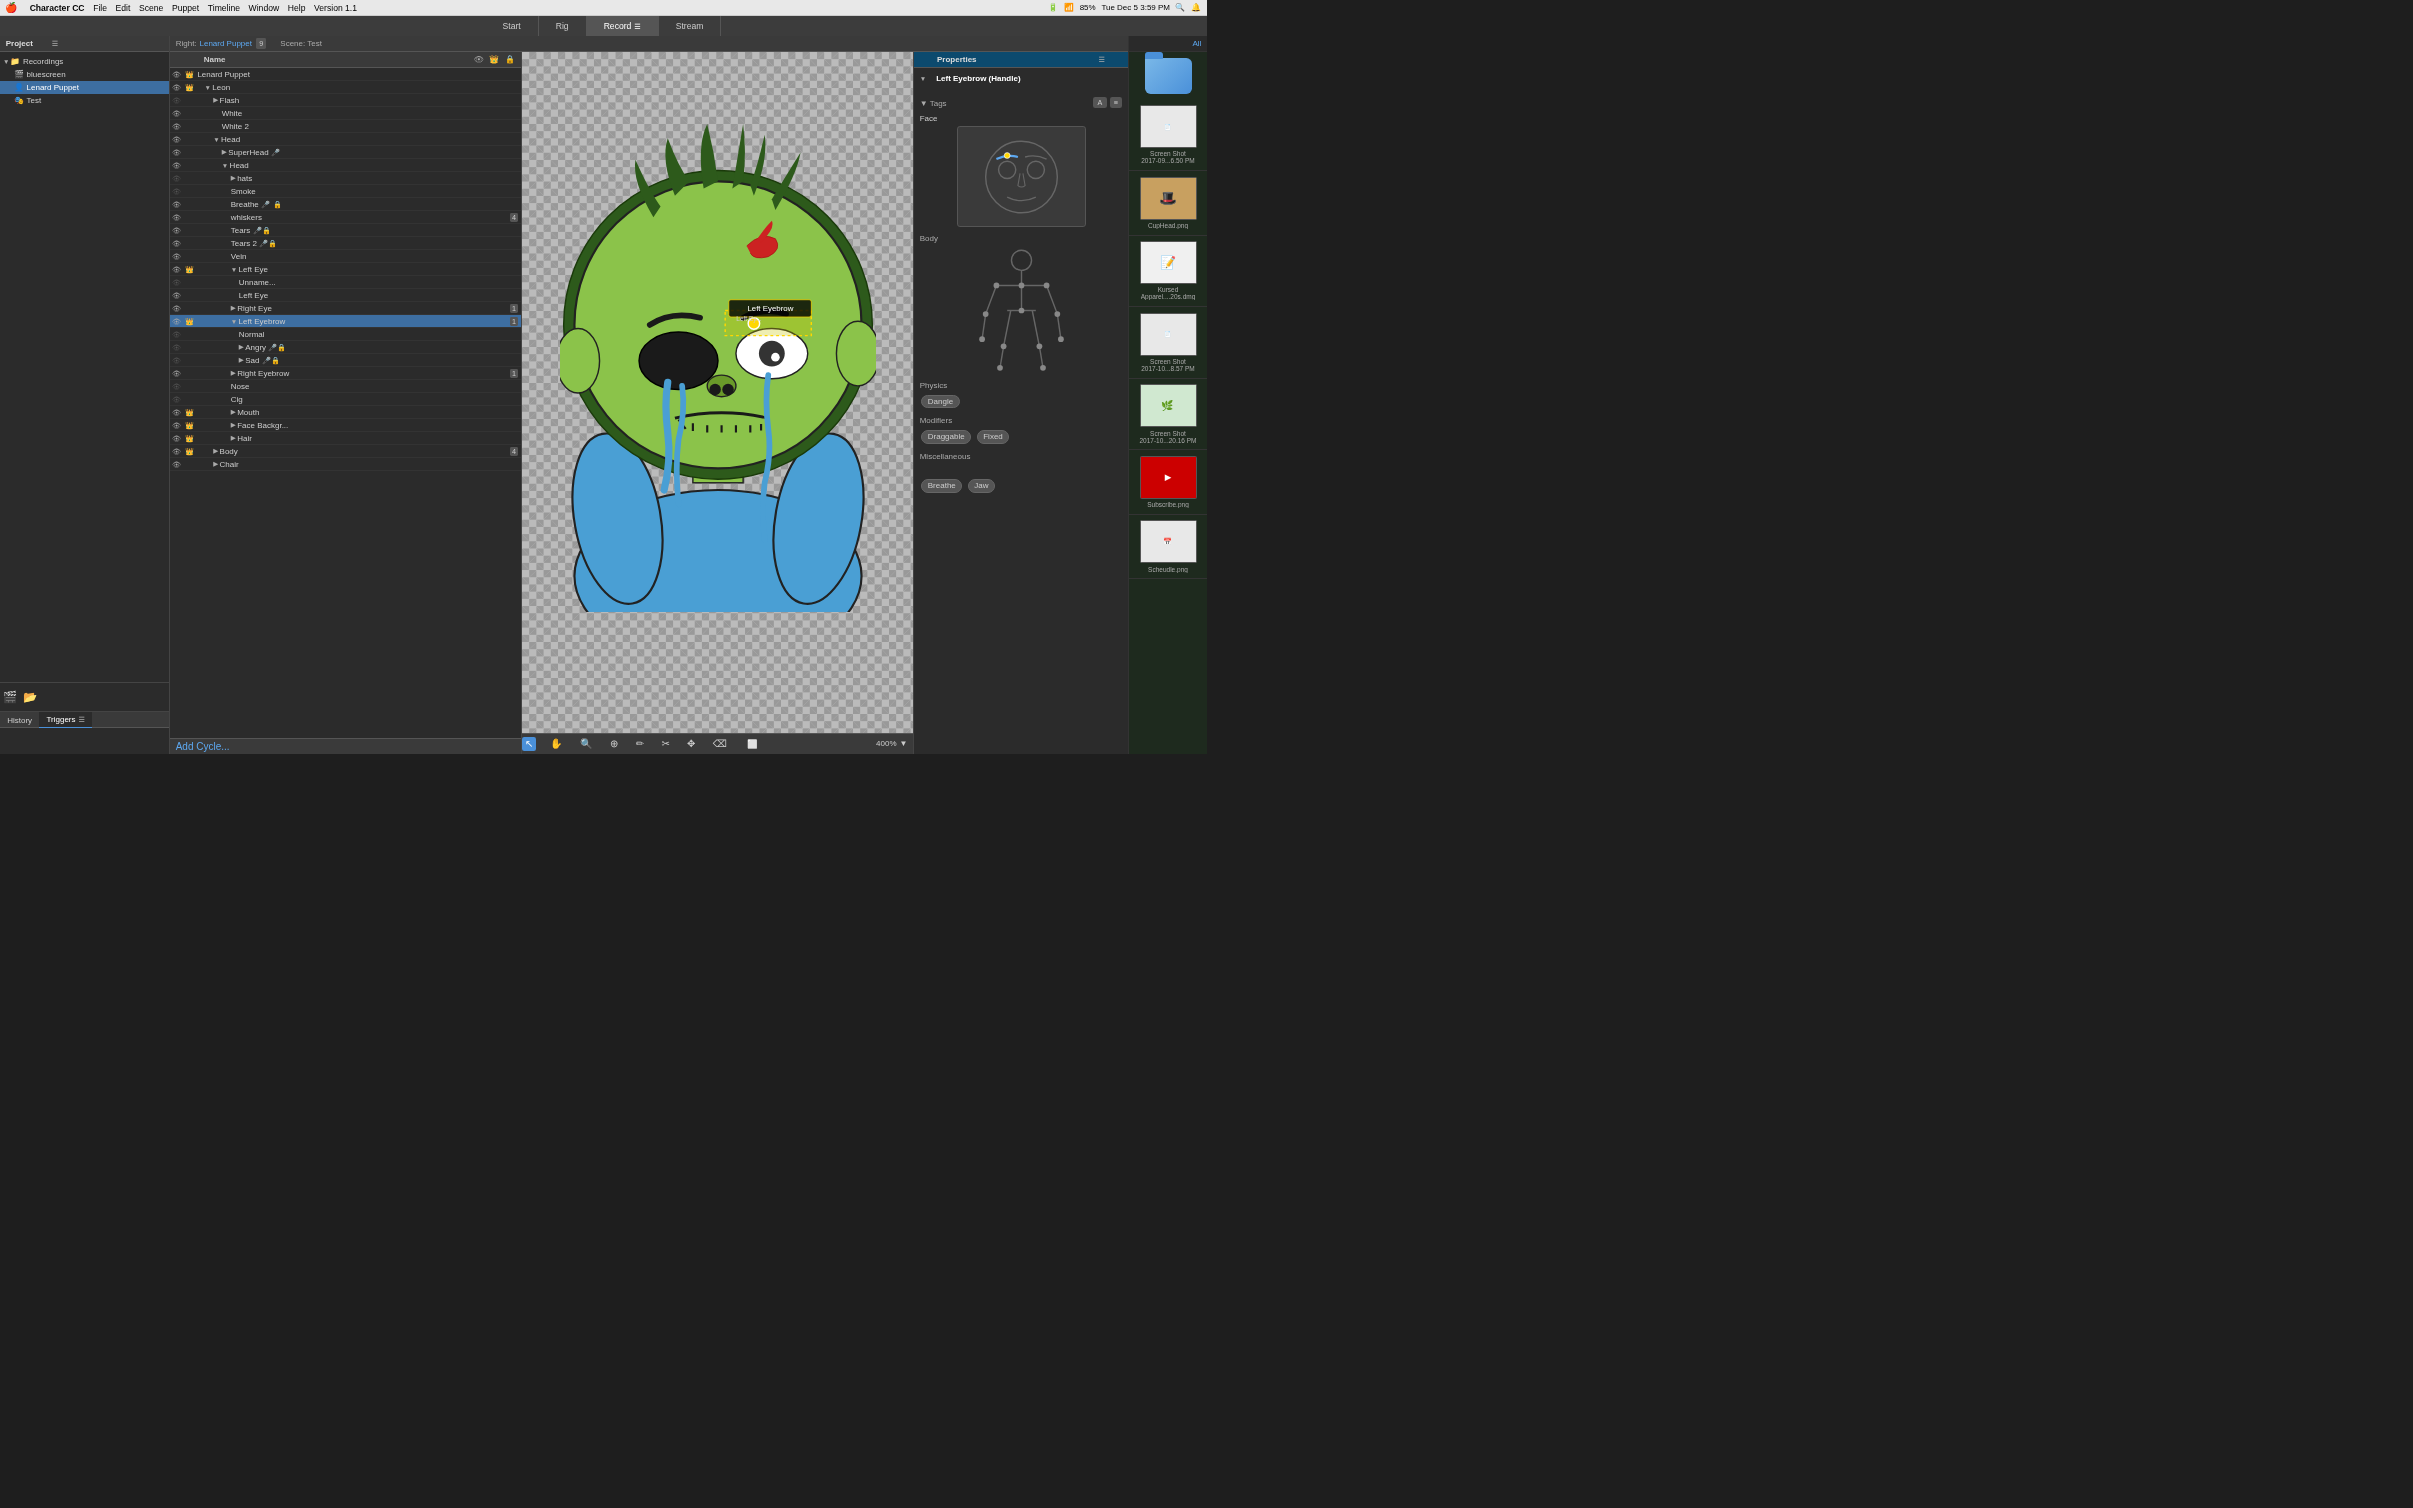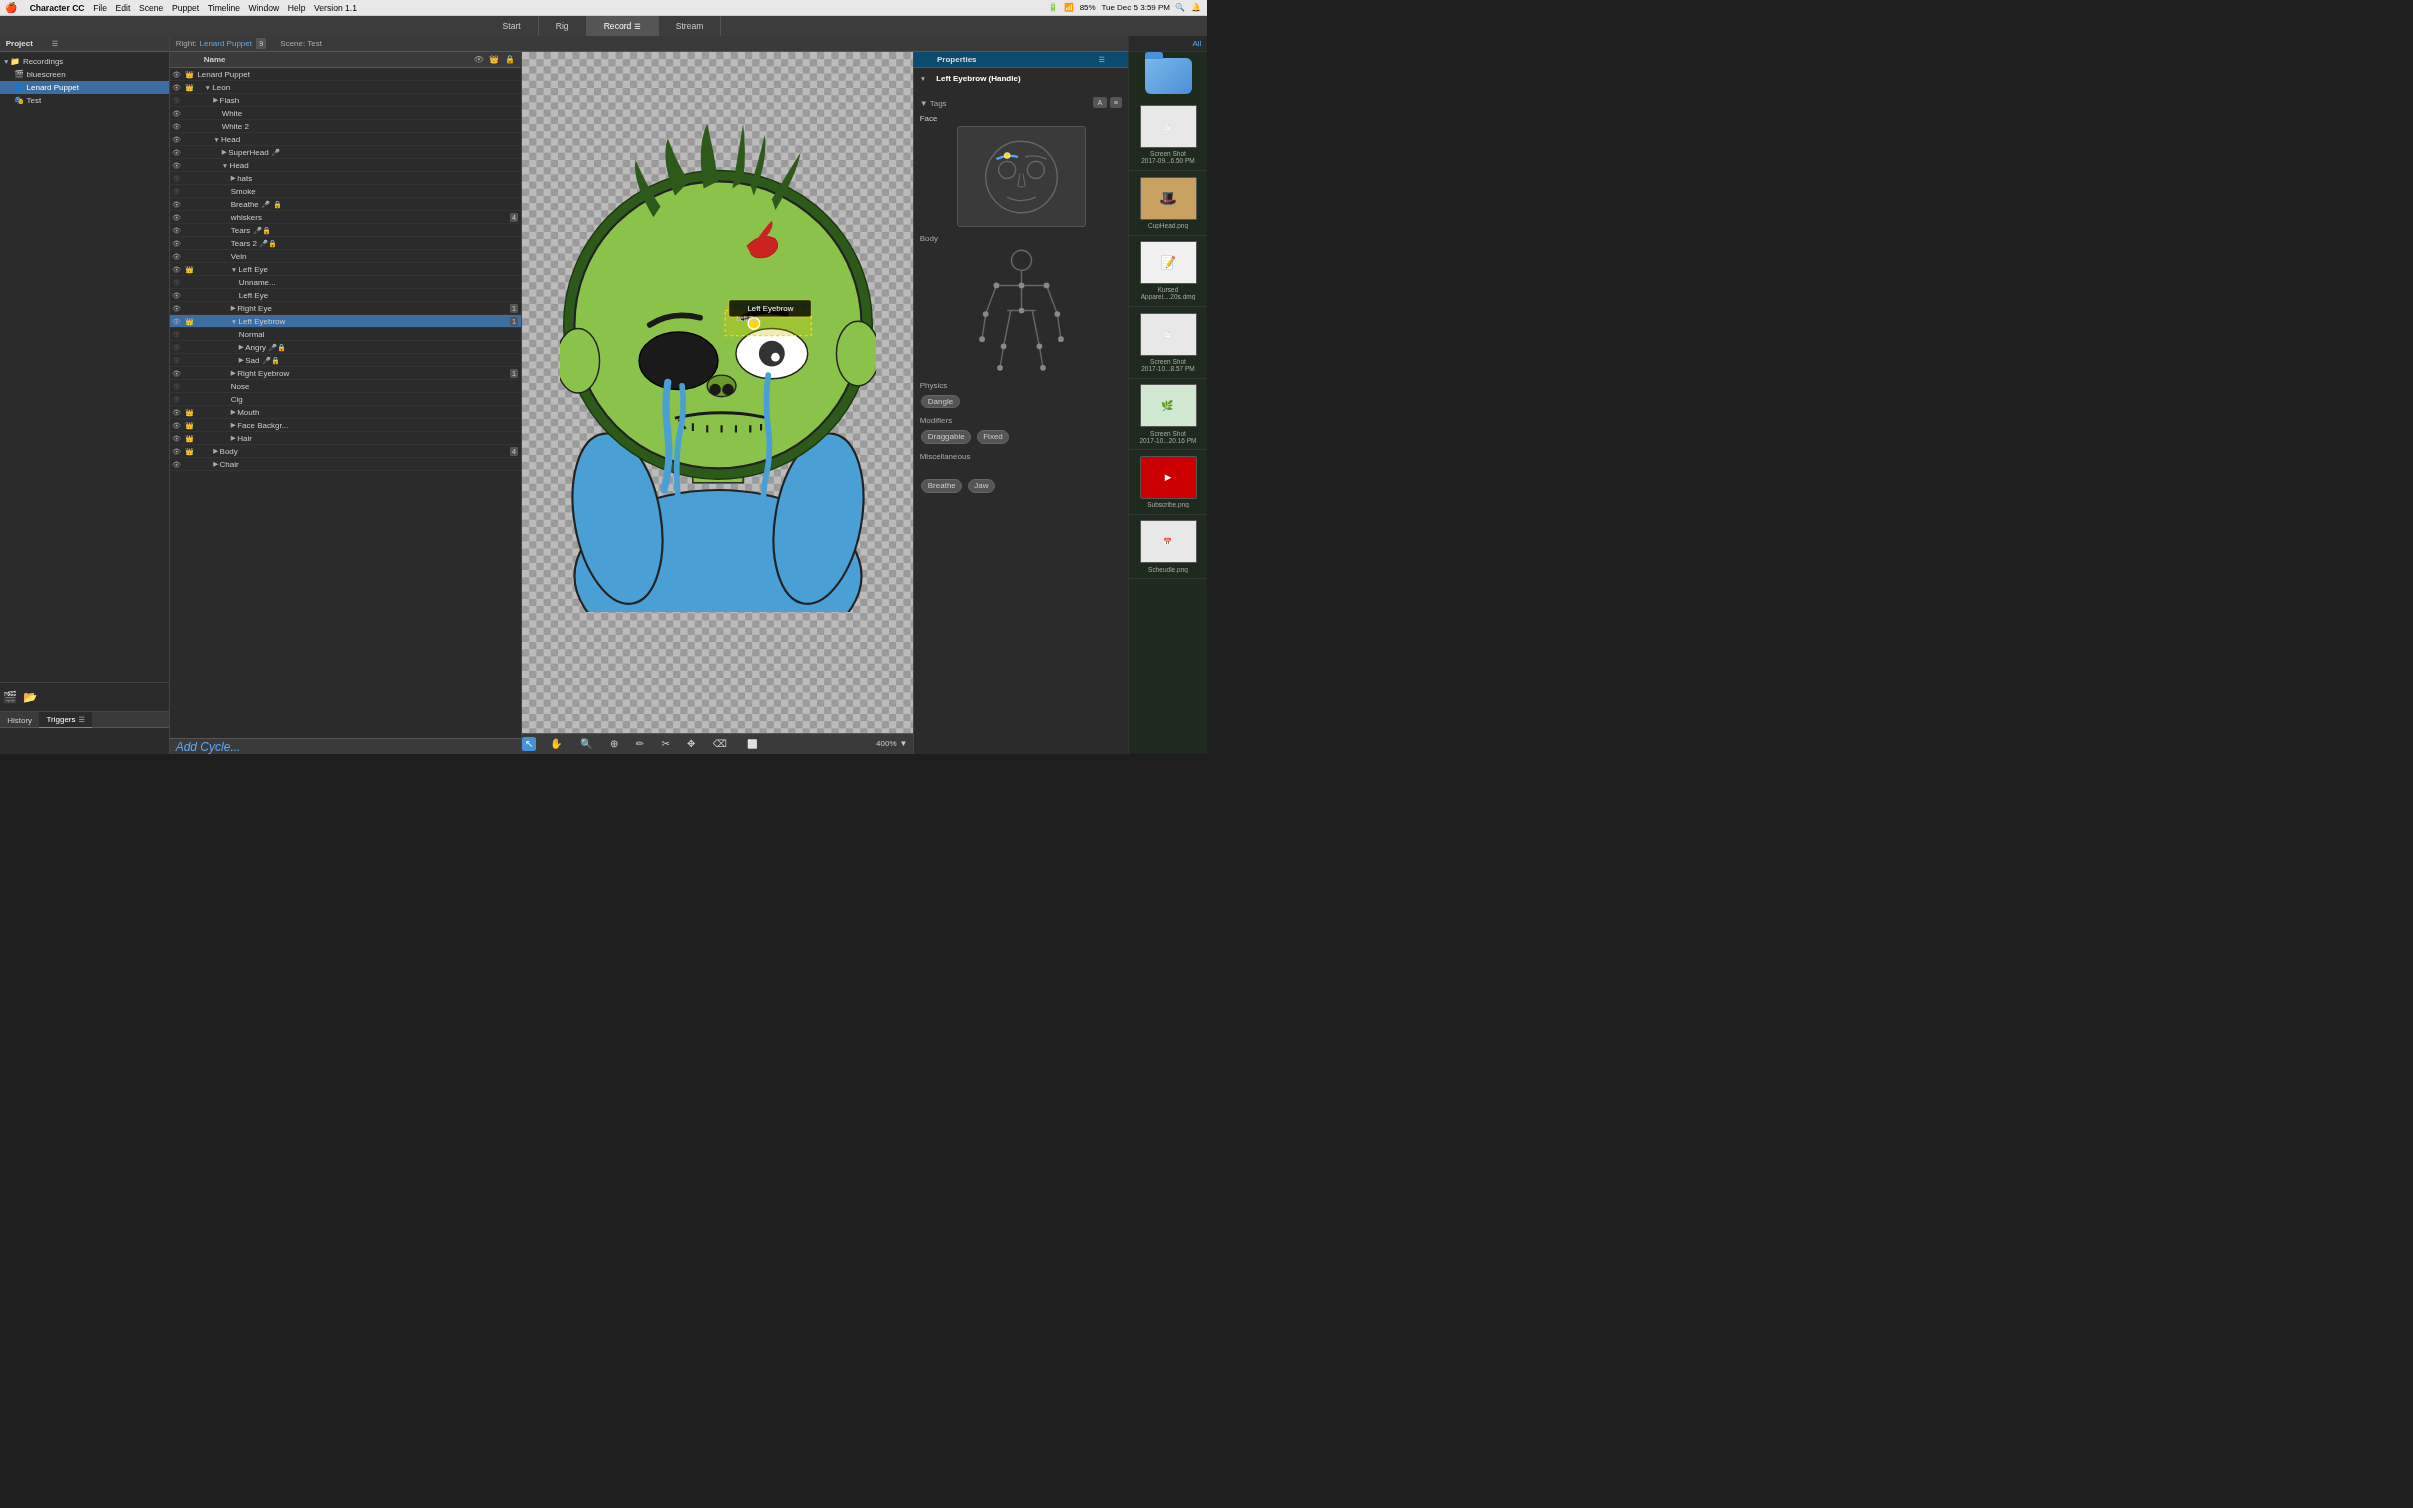--- a/index.html
+++ b/index.html
@@ -229,24 +229,23 @@
     .layer-icon-mic { color: #aaa; font-size: 7.2px; margin-left: 1.4px; }
     .layers-panel-bottom {
       height: 16px;
       background: #3a3a3a;
       display: flex;
       align-items: center;
       padding: 0 5.7px;
       border-top: 0.7px solid #555;
     }
     .add-cycle-btn {
-      font-size: 12px;
+      font-size: 10px;
       color: #5da8f0;
       cursor: pointer;
-      font-style: italic;
     }
     
     .canvas-area {
       flex: 1;
       background: #555;
       position: relative;
       overflow: hidden;
       display: flex;
       flex-direction: column;
     }

